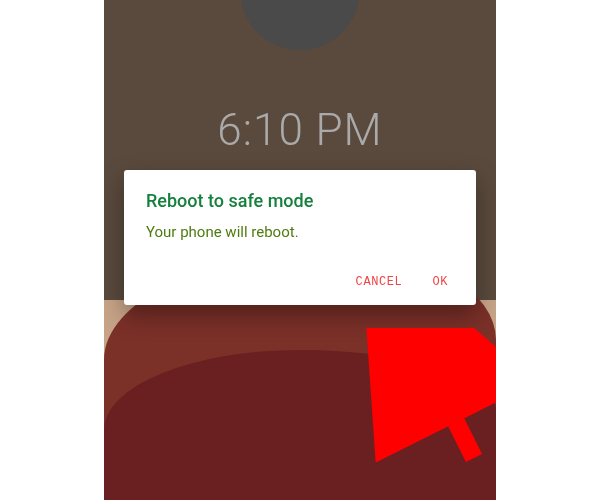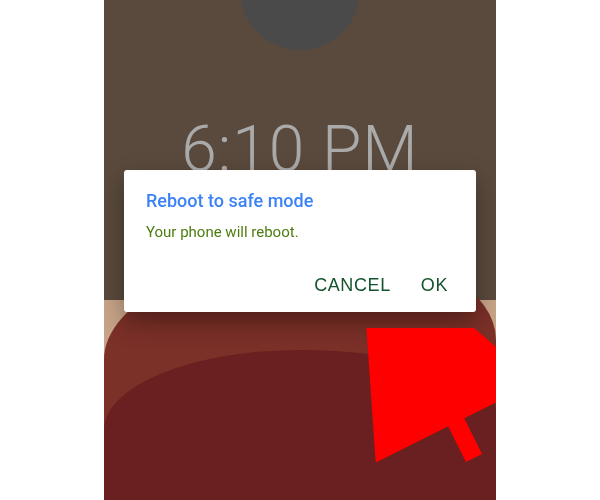--- a/index.html
+++ b/index.html
@@ -49,66 +49,66 @@
       top: -70px;
       left: 50%;
       width: 120px;
       height: 120px;
       background: #4a4a4a;
       border-radius: 50%;
       transform: translateX(-50%);
     }
     .clock {
       position: absolute;
-      top: 112px;
+      top: 104px;
       left: 0;
       right: 0;
       text-align: center;
-      font-size: 64px;
+      font-size: 44px;
       font-weight: 300;
       color: #aaaaaa;
       letter-spacing: 1px;
     }
     .dialog {
       position: absolute;
       top: 170px;
       left: 20px;
       right: 20px;
       background: #ffffff;
       border-radius: 3px;
       box-shadow: 0 10px 25px rgba(0,0,0,0.35);
       padding: 20px 22px 10px 22px;
     }
     .dialog-title {
       font-size: 18px;
       font-weight: 500;
-      color: #3b82f6;
+      color: #15803d;
       margin-bottom: 12px;
     }
     .dialog-body {
       font-size: 15px;
       color: #4d7c0f;
       margin-bottom: 34px;
     }
     .dialog-actions {
       display: flex;
       justify-content: flex-end;
       gap: 30px;
       padding-bottom: 6px;
       padding-right: 6px;
     }
     .dialog-btn {
       background: none;
       border: none;
-      color: #14532d;
-      font-size: 18px;
+      color: #ef4444;
+      font-size: 12px;
       font-weight: 500;
       letter-spacing: 0.6px;
       cursor: pointer;
-      font-family: Liberation Sans, sans-serif;
+      font-family: Liberation Mono, monospace;
     }
     .arrow {
       position: absolute;
       left: 230px;
       top: 328px;
       width: 180px;
       height: 150px;
       pointer-events: none;
     }
   </style>

